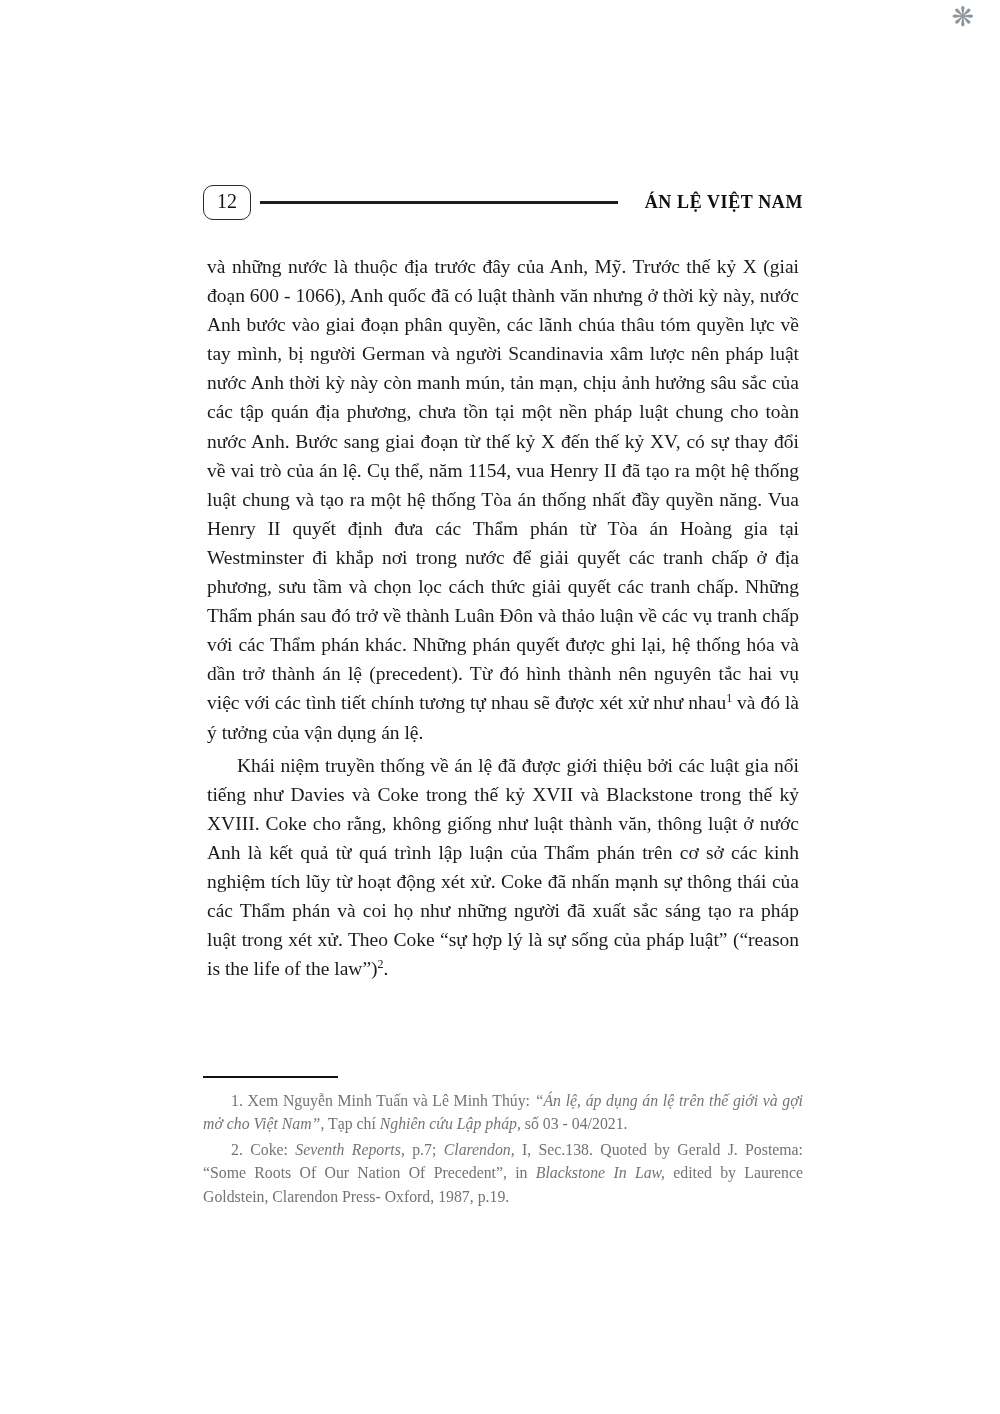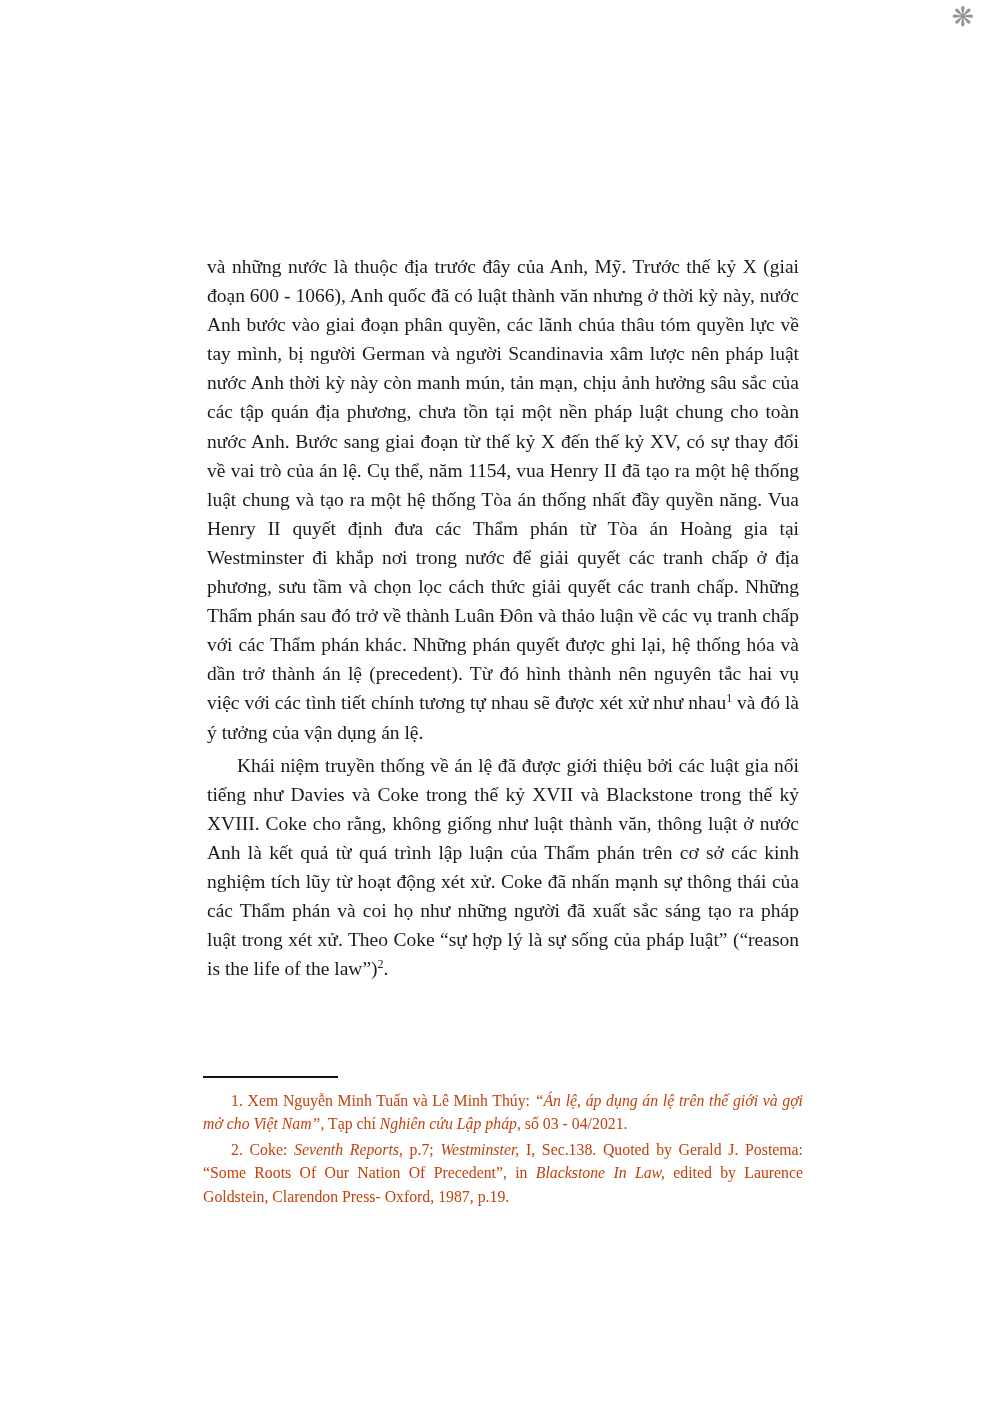--- a/index.html
+++ b/index.html
@@ -73,46 +73,51 @@
     vertical-align: super;
   }
   .footnotes {
     position: absolute;
     top: 1076px;
     left: 203px;
     width: 600px;
     font-size: 15.8px;
     line-height: 23.4px;
     text-align: justify;
-    color: #c2410c;
+    color: #737373;
   }
   .fn-rule {
     width: 135px;
     border: none;
     border-top: 2.2px solid #121212;
     margin: 0 0 11px 0;
   }
   .footnote {
     margin: 0 0 2px 0;
     text-indent: 28px;
   }
   .italic { font-style: italic; }
 </style>
 </head>
 <body>
 
 <div class="page">
 
   <div class="ornament">❋</div>
 
+  <div class="header">
+    <div class="page-number-box">12</div>
+    <div class="header-rule"></div>
+    <div class="running-title">ÁN LỆ VIỆT NAM</div>
+  </div>
 
   <div class="body-text">
     <p class="para"><span>và những nước là thuộc địa trước đây của Anh, Mỹ. Trước thế kỷ X (giai đoạn 600 - 1066), Anh quốc đã có luật thành văn nhưng ở thời kỳ này, nước Anh bước vào giai đoạn phân quyền, các lãnh chúa thâu tóm quyền lực về tay mình, bị người German và người Scandinavia xâm lược nên pháp luật nước Anh thời kỳ này còn manh mún, tản mạn, chịu ảnh hưởng sâu sắc của các tập quán địa phương, chưa tồn tại một nền pháp luật chung cho toàn nước Anh. Bước sang giai đoạn từ thế kỷ X đến thế kỷ XV, có sự thay đổi về vai trò của án lệ. Cụ thể, năm 1154, vua Henry II đã tạo ra một hệ thống luật chung và tạo ra một hệ thống Tòa án thống nhất đầy quyền năng. Vua Henry II quyết định đưa các Thẩm phán từ Tòa án Hoàng gia tại Westminster đi khắp nơi trong nước để giải quyết các tranh chấp ở địa phương, sưu tầm và chọn lọc cách thức giải quyết các tranh chấp. Những Thẩm phán sau đó trở về thành Luân Đôn và thảo luận về các vụ tranh chấp với các Thẩm phán khác. Những phán quyết được ghi lại, hệ thống hóa và dần trở thành án lệ (precedent). Từ đó hình thành nên nguyên tắc hai vụ việc với các tình tiết chính tương tự nhau sẽ được xét xử như nhau</span><sup class="fn-ref">1</sup><span> và đó là ý tưởng của vận dụng án lệ.</span></p>
     <p class="para indent"><span>Khái niệm truyền thống về án lệ đã được giới thiệu bởi các luật gia nổi tiếng như Davies và Coke trong thế kỷ XVII và Blackstone trong thế kỷ XVIII. Coke cho rằng, không giống như luật thành văn, thông luật ở nước Anh là kết quả từ quá trình lập luận của Thẩm phán trên cơ sở các kinh nghiệm tích lũy từ hoạt động xét xử. Coke đã nhấn mạnh sự thông thái của các Thẩm phán và coi họ như những người đã xuất sắc sáng tạo ra pháp luật trong xét xử. Theo Coke “sự hợp lý là sự sống của pháp luật” (“reason is the life of the law”)</span><sup class="fn-ref">2</sup><span>.</span></p>
   </div>
 
   <div class="footnotes">
     <hr class="fn-rule">
     <p class="footnote"><span>1. </span><span>Xem Nguyễn Minh Tuấn và Lê Minh Thúy: </span><span class="italic">“Án lệ, áp dụng án lệ trên thế giới và gợi mở cho Việt Nam”</span><span>, Tạp chí </span><span class="italic">Nghiên cứu Lập pháp,</span><span> số 03 - 04/2021.</span></p>
-    <p class="footnote"><span>2. </span><span>Coke: </span><span class="italic">Seventh Reports,</span><span> p.7; </span><span class="italic">Westminster,</span><span> I, Sec.138. Quoted by Gerald J. Postema: “Some Roots Of Our Nation Of Precedent”, in </span><span class="italic">Blackstone In Law,</span><span> edited by Laurence Goldstein, Clarendon Press- Oxford, 1987, p.19.</span></p>
+    <p class="footnote"><span>2. </span><span>Coke: </span><span class="italic">Seventh Reports,</span><span> p.7; </span><span class="italic">Clarendon,</span><span> I, Sec.138. Quoted by Gerald J. Postema: “Some Roots Of Our Nation Of Precedent”, in </span><span class="italic">Blackstone In Law,</span><span> edited by Laurence Goldstein, Clarendon Press- Oxford, 1987, p.19.</span></p>
   </div>
 
 </div>
 
 </body></html>

